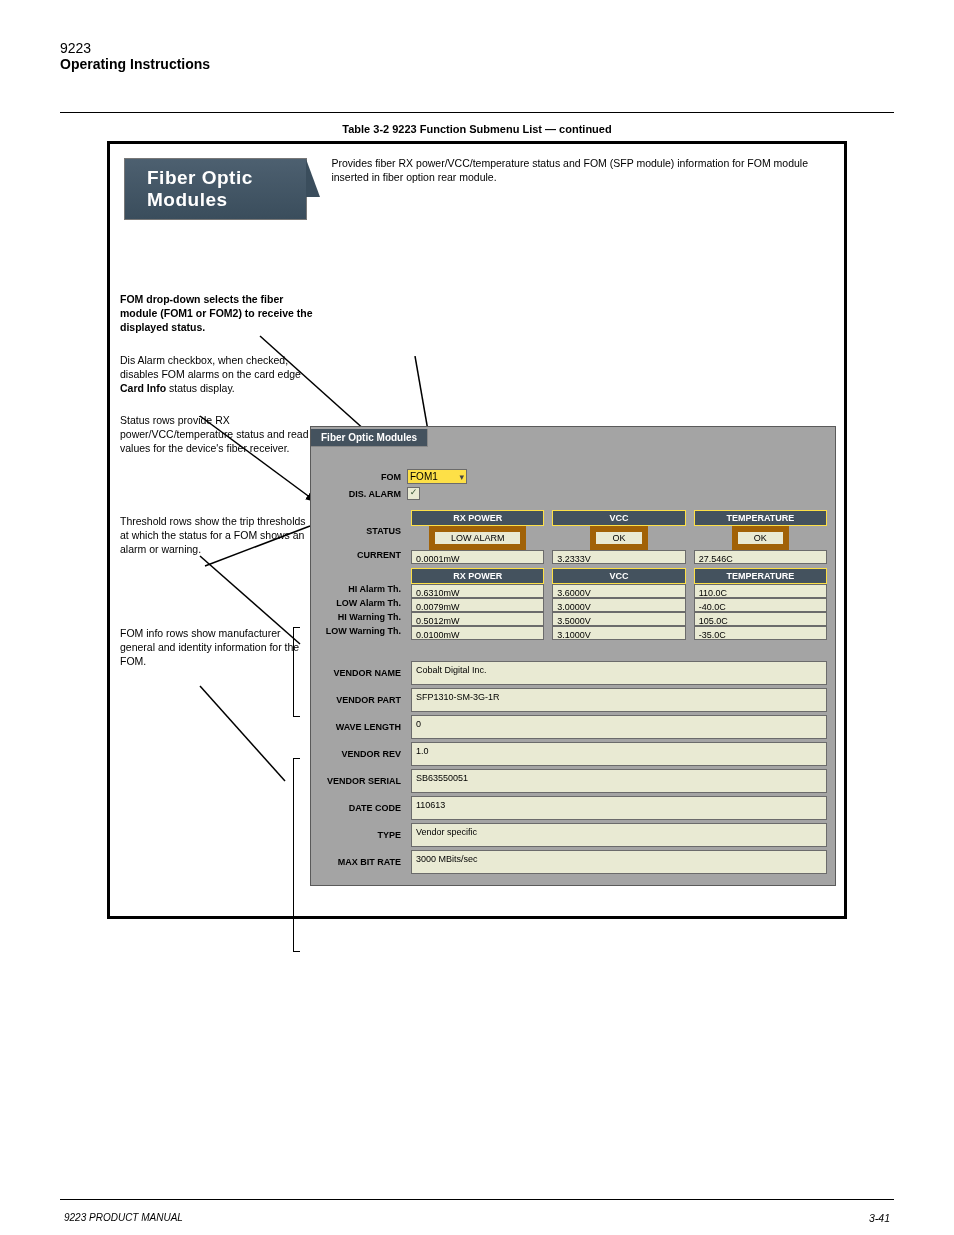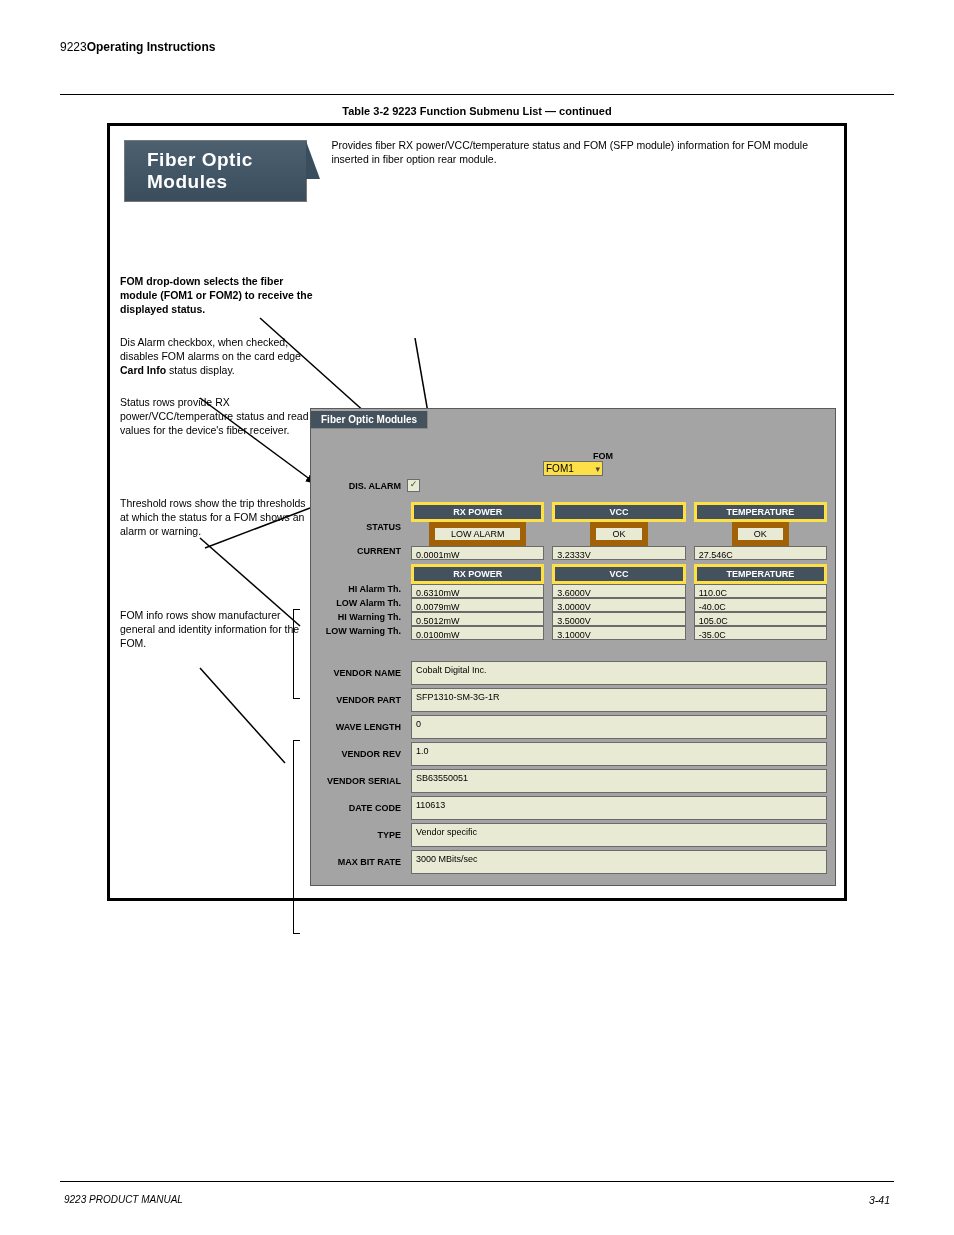--- a/index.html
+++ b/index.html
@@ -133,21 +133,21 @@
   .headrow .lbl { visibility:hidden; }
   .colhead {
     flex: 1;
     background: #44525e;
     color: #fff;
     font-size: 9px;
     font-weight: bold;
     text-align: center;
     padding: 2px 0;
     margin: 0 4px;
-    border: 3px solid #fde047;
+    border: 1px solid #fde047;
   }
 
   .cells { display:flex; }
   .cells .lbl { }
   .cell {
     flex:1;
     margin: 0 4px;
     font-size: 9px;
     padding: 1px 4px;
     border: 1px solid #6b6b6b;
@@ -205,21 +205,21 @@
   }
   .pgnum {
     font-size: 10.5px;
     font-weight: normal;
   }
 </style>
 </head>
 <body>
 
 <div class="page">
-  <div style="display:flex;justify-content:flex-start;font-size:12px;">
+  <div style="display:flex;justify-content:flex-start;font-size:14px;flex-direction:column;">
     <span>9223</span>
     <span style="font-weight:bold;">Operating Instructions</span>
   </div>
   <div class="top-rule"></div>
 
   <div style="text-align:center;font-size:11px;font-weight:bold;margin:4px 0 6px 0;">Table 3-2  9223 Function Submenu List — continued</div>
 
   <div class="outer-box">
 
     <div style="display:flex;align-items:flex-start;">
@@ -275,21 +275,21 @@
 
       <div class="bracket" style="left:211px; top:317px; height:40px;"></div>
       <div class="bracket" style="left:183px; top:401px; height:88px;"></div>
       <div class="bracket" style="left:183px; top:532px; height:192px;"></div>
 
       <div class="panel">
         <span class="panel-tab">Fiber Optic Modules</span>
 
         <div class="panel-body">
 
-          <div class="row" style="margin-top:18px;flex-direction:column;">
+          <div class="row" style="margin-top:18px;">
             <span class="lbl">FOM</span>
             <span class="sel">
               <span>FOM1</span>
               <span class="chev">▾</span>
             </span>
           </div>
 
           <div class="row">
             <span class="lbl">DIS. ALARM</span>
             <span class="chk">✓</span>

